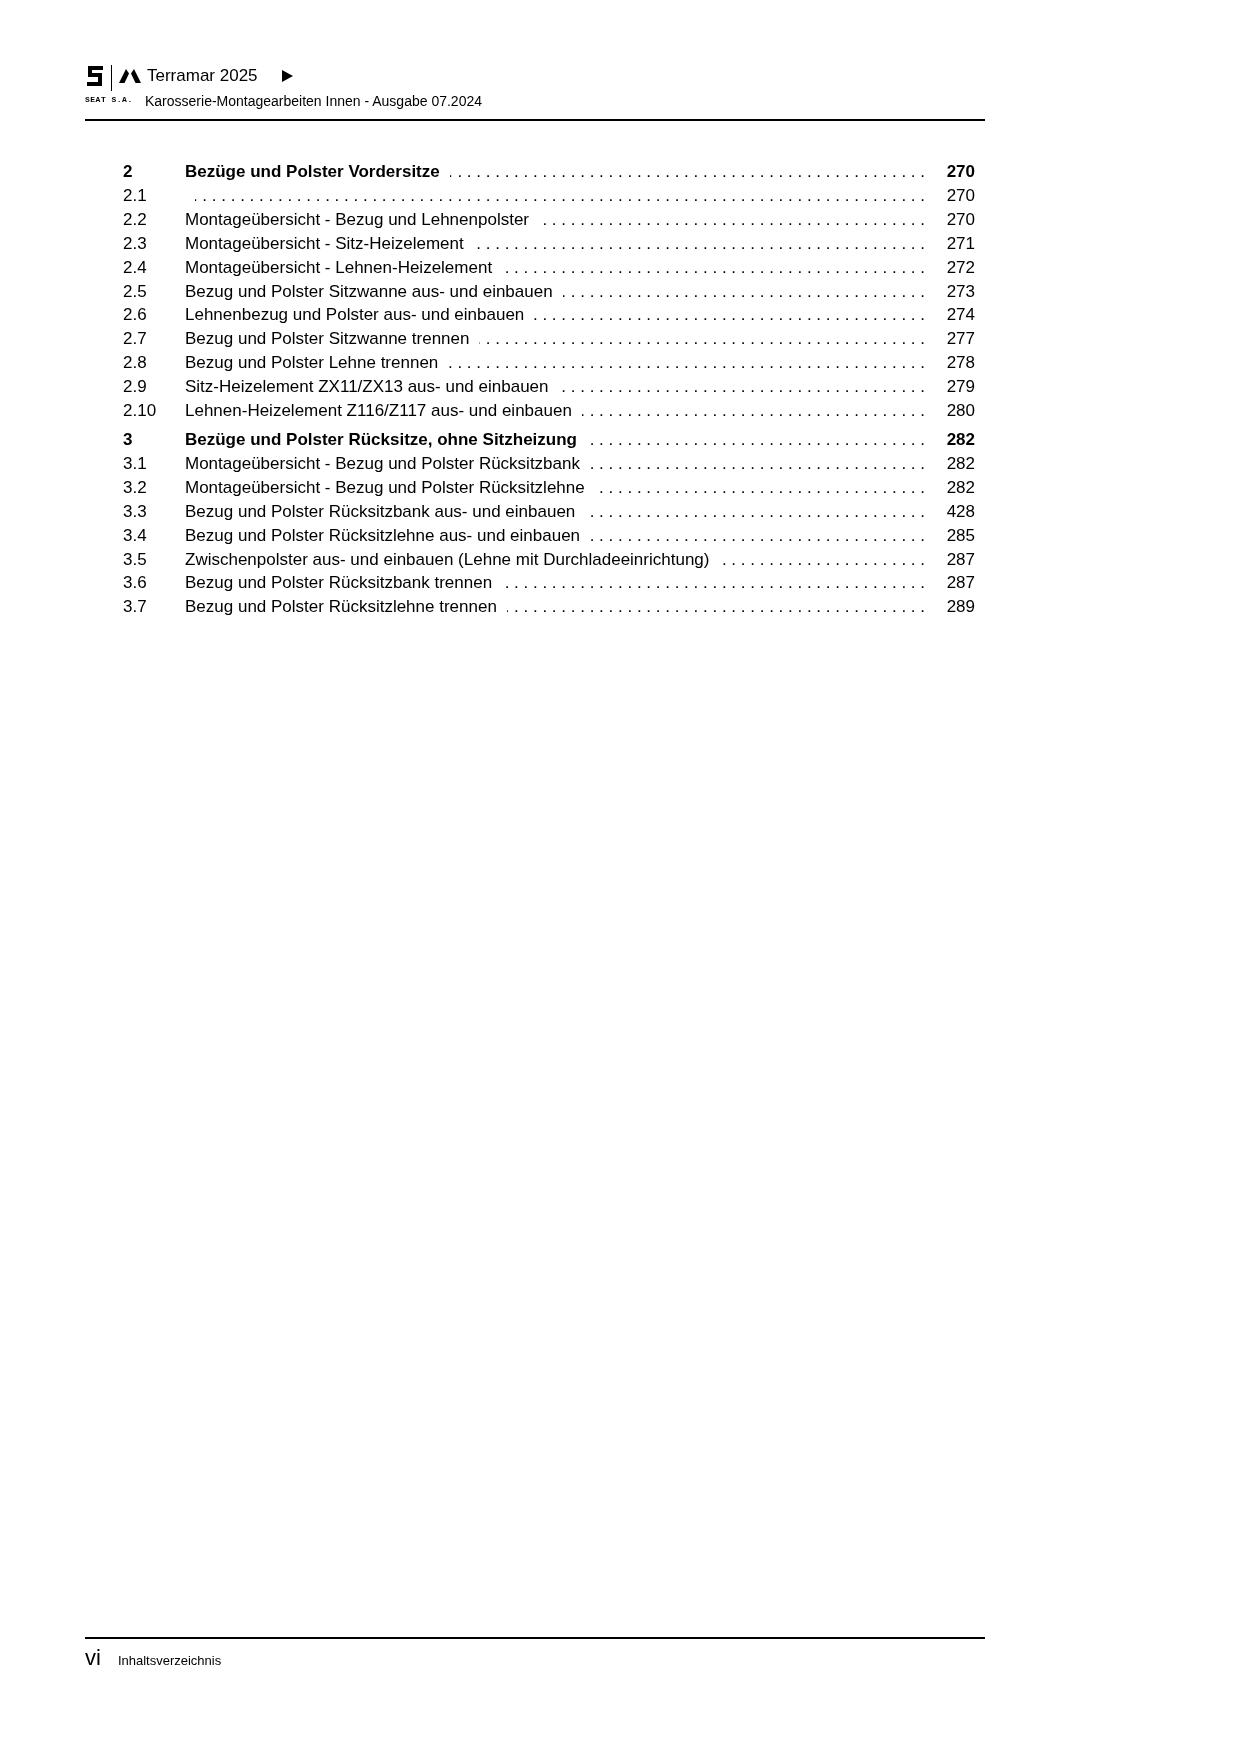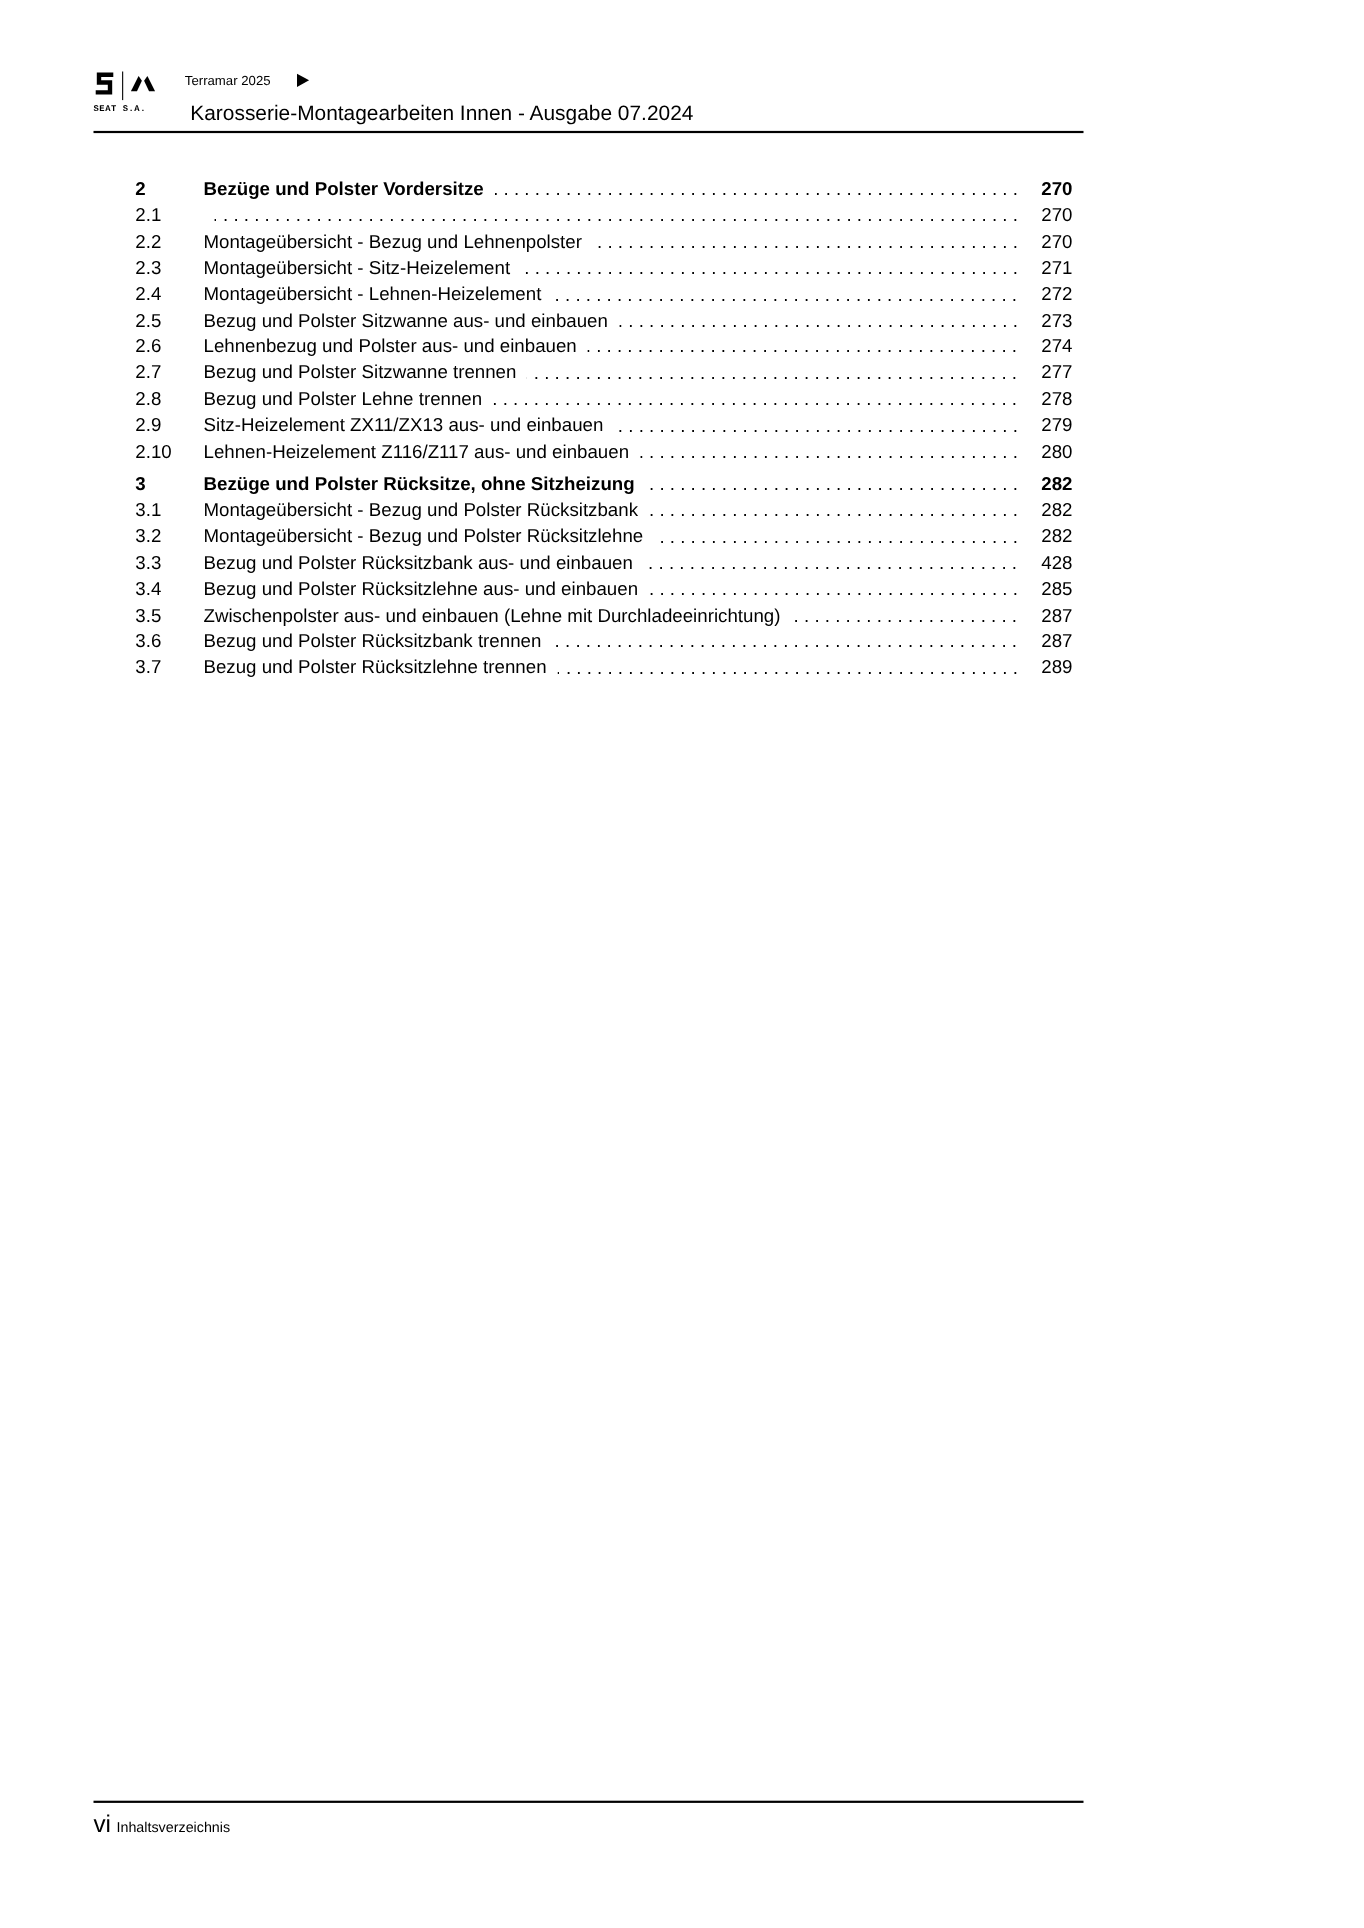--- a/index.html
+++ b/index.html
@@ -21,36 +21,35 @@
   .logo-divider { width: 1px; height: 26px; background: #000; margin: 0 6px; }
   .brand-text {
     font-size: 8px;
     font-weight: bold;
     letter-spacing: 0.5px;
     margin-top: 3px;
     white-space: nowrap;
     font-family: Liberation Mono, monospace;
   }
   .head-title {
-    position: absolute; left: 83px; top: 6px;
-    font-size: 12px;
+    position: absolute; left: 62px; top: 6px;
+    font-size: 17px;
     display: flex; align-items: center; gap: 24px;
     white-space: nowrap;
   }
   .arrow-right {
     width: 0; height: 0; display: inline-block;
     border-left: 11px solid #000;
     border-top: 6px solid transparent;
     border-bottom: 6px solid transparent;
   }
   .head-subtitle {
     position: absolute; left: 60px; top: 33px;
-    font-size: 19px;
-    white-space: nowrap;
-    margin-left: 28px;
+    font-size: 14px;
+    white-space: nowrap;
   }
   .header-rule {
     position: absolute; left: 85px; top: 119px;
     width: 900px; height: 2px; background: #000;
   }
 
   
   .toc {
     position: absolute;
     left: 123px; top: 155px;
@@ -79,21 +78,21 @@
   }
   .toc-page { flex: 0 0 42px; width: 42px; text-align: right; }
 
   
   .footer-rule {
     position: absolute; left: 85px; top: 1637px;
     width: 900px; height: 1.5px; background: #000;
   }
   .footer { position: absolute; left: 85px; top: 1645px; display: flex; align-items: baseline; }
   .footer-page { font-size: 22px; }
-  .footer-section { font-size: 13px; margin-left: 5px; }
+  .footer-section { font-size: 13px; margin-left: 17px; }
 </style>
 </head>
 <body>
 
 <div class="page">
 
   <div class="header">
     <div class="logo-block">
       <div class="logo-row">
         <span>

